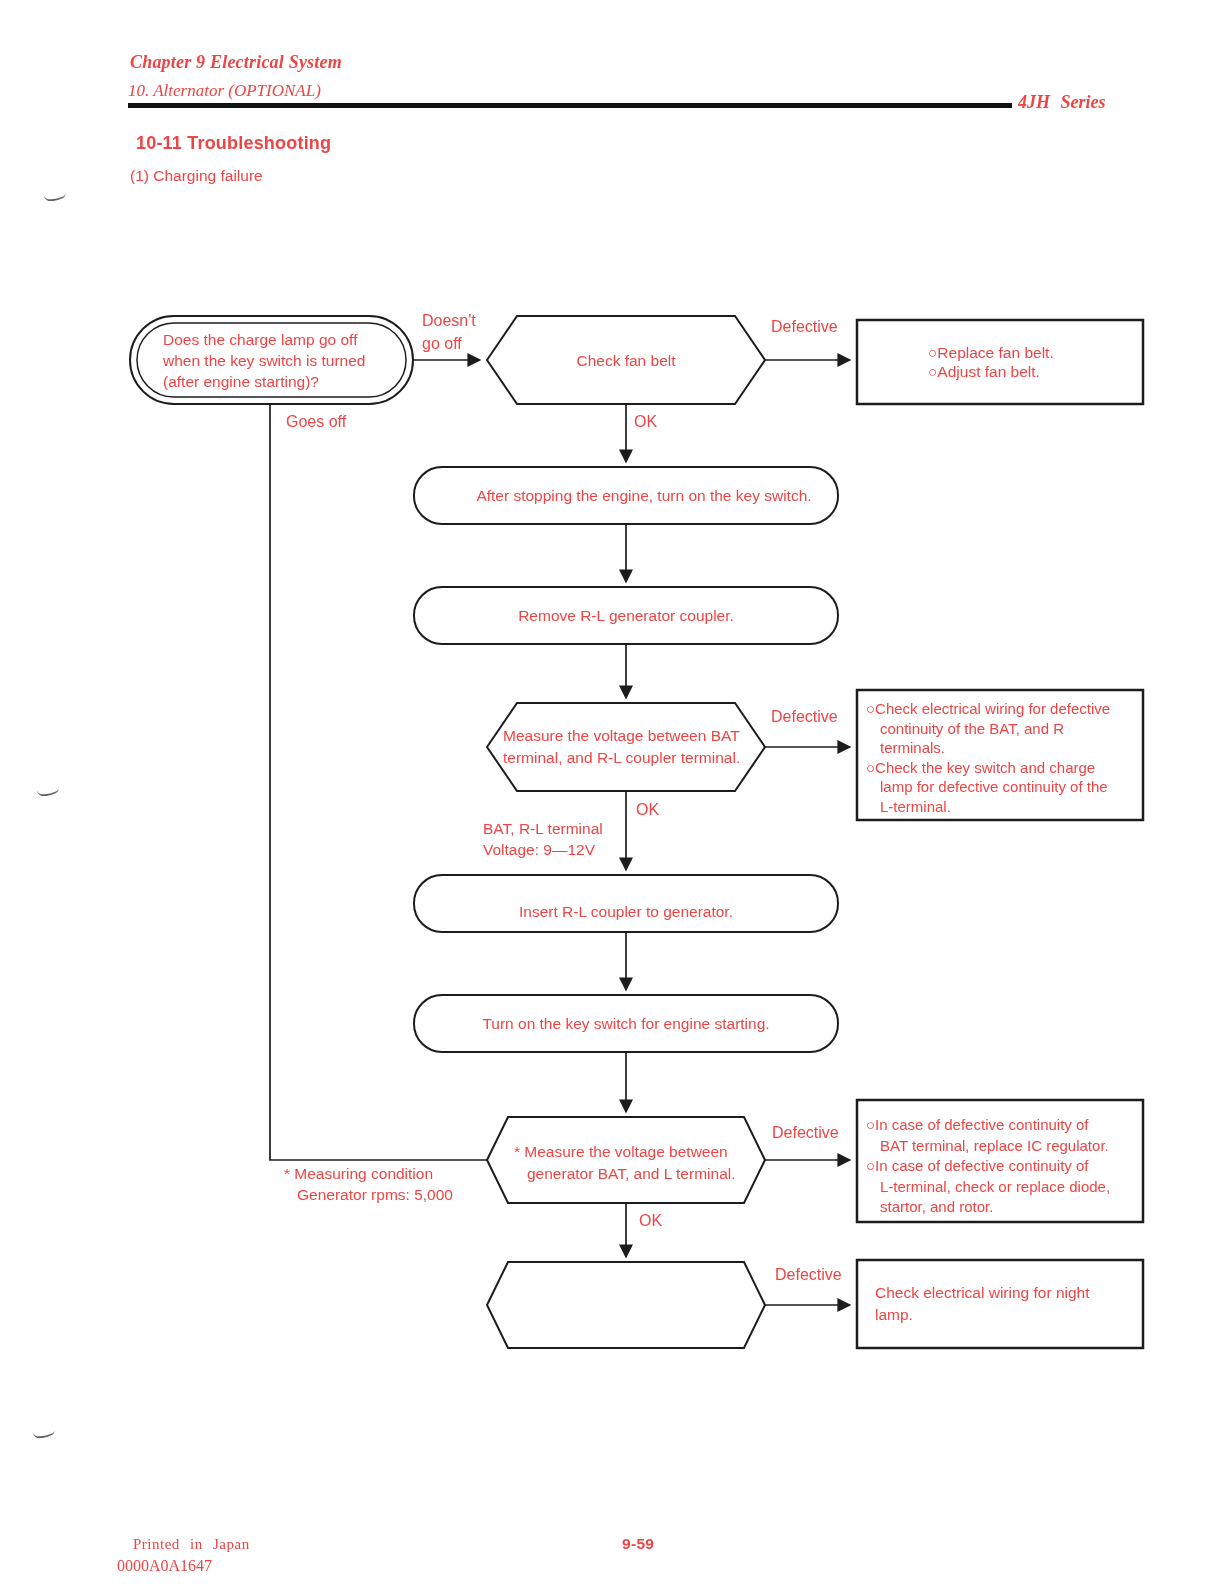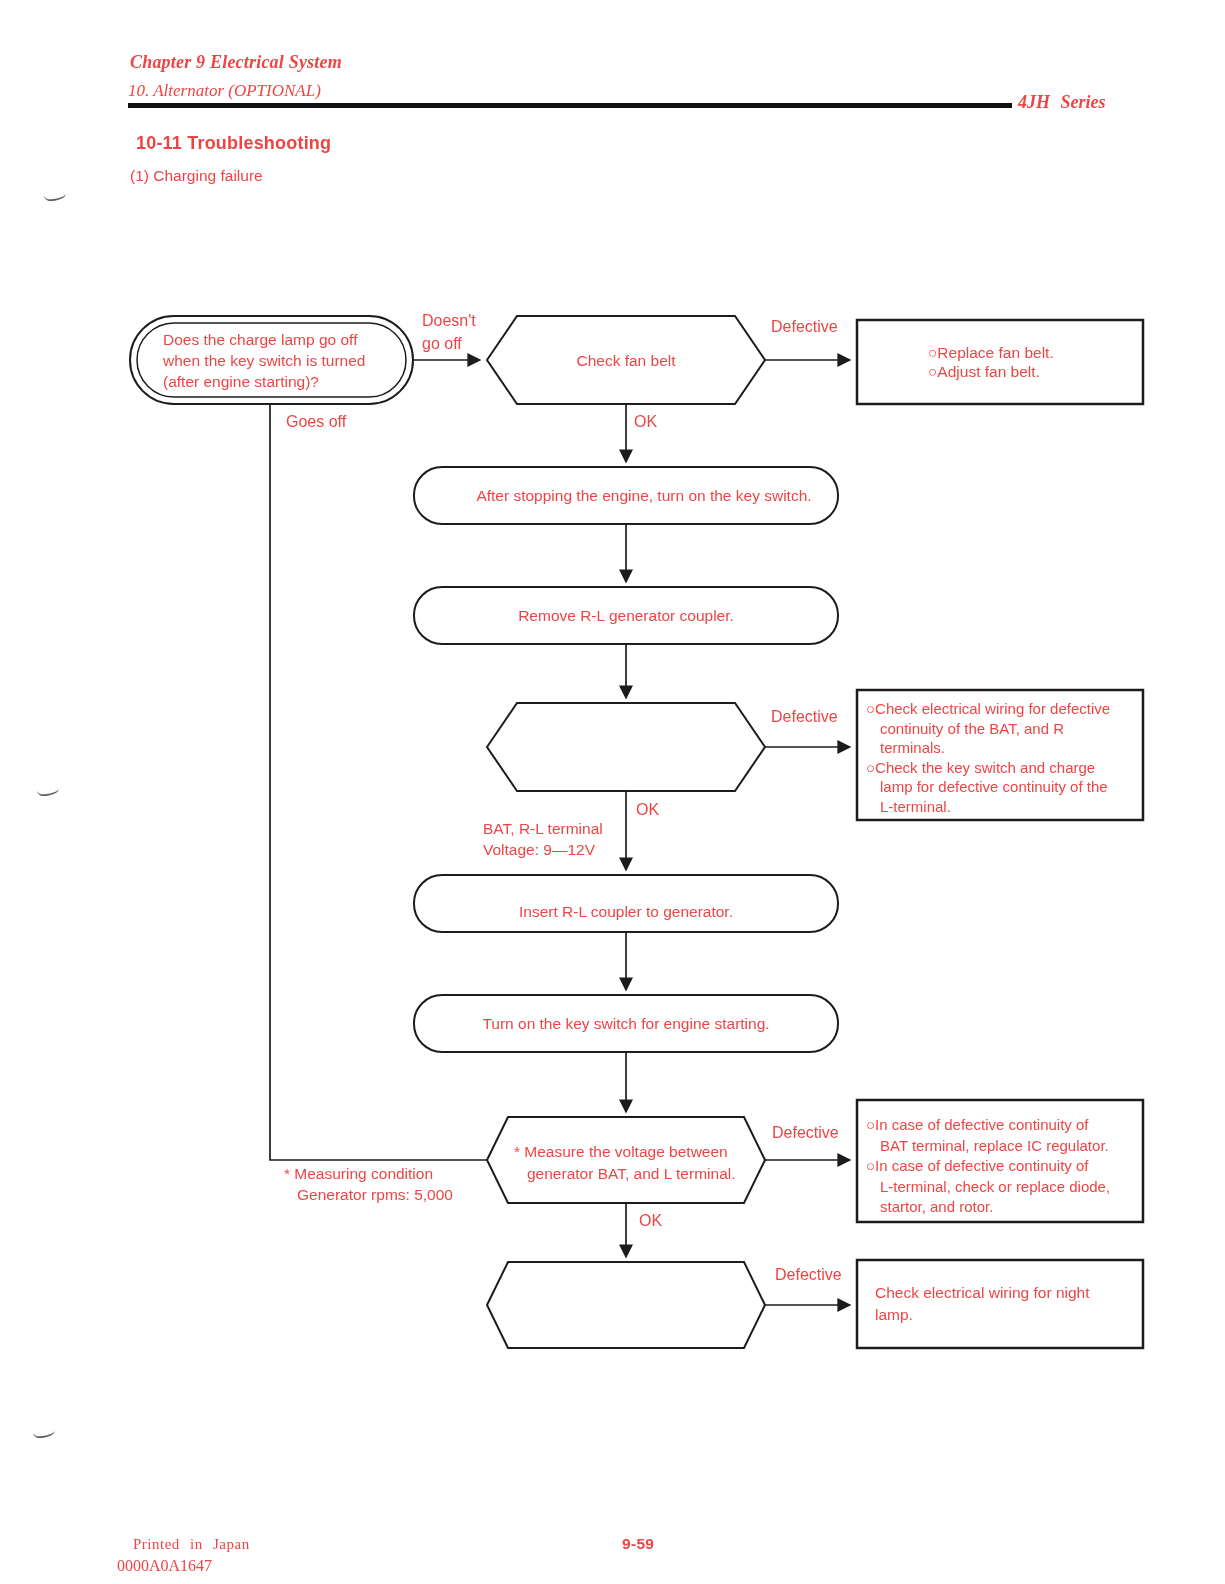--- a/index.html
+++ b/index.html
@@ -111,20 +111,22 @@
   <div class="abs bullets-1" style="left:928px; top:343px;">
     <div class="bullet">○Replace fan belt.</div>
     <div class="bullet">○Adjust fan belt.</div>
   </div>
 
   <div class="abs flow-label" style="left:634px; top:410px;">OK</div>
 
   <div class="abs node-text center" style="left:414px; top:485px; width:460px;">After stopping the engine, turn on the key switch.</div>
   <div class="abs node-text center" style="left:414px; top:605px; width:424px;">Remove R-L generator coupler.</div>
 
+  <div class="abs node-text lh22 pre" style="left:503px; top:725px;">Measure the voltage between BAT
+terminal, and R-L coupler terminal.</div>
   <div class="abs flow-label" style="left:771px; top:705px;">Defective</div>
   <div class="abs" style="left:866px; top:699px; width:272px;">
     <div class="bullet">○Check electrical wiring for defective
 continuity of the BAT, and R
 terminals.</div>
     <div class="bullet">○Check the key switch and charge
 lamp for defective continuity of the
 L-terminal.</div>
   </div>
 

